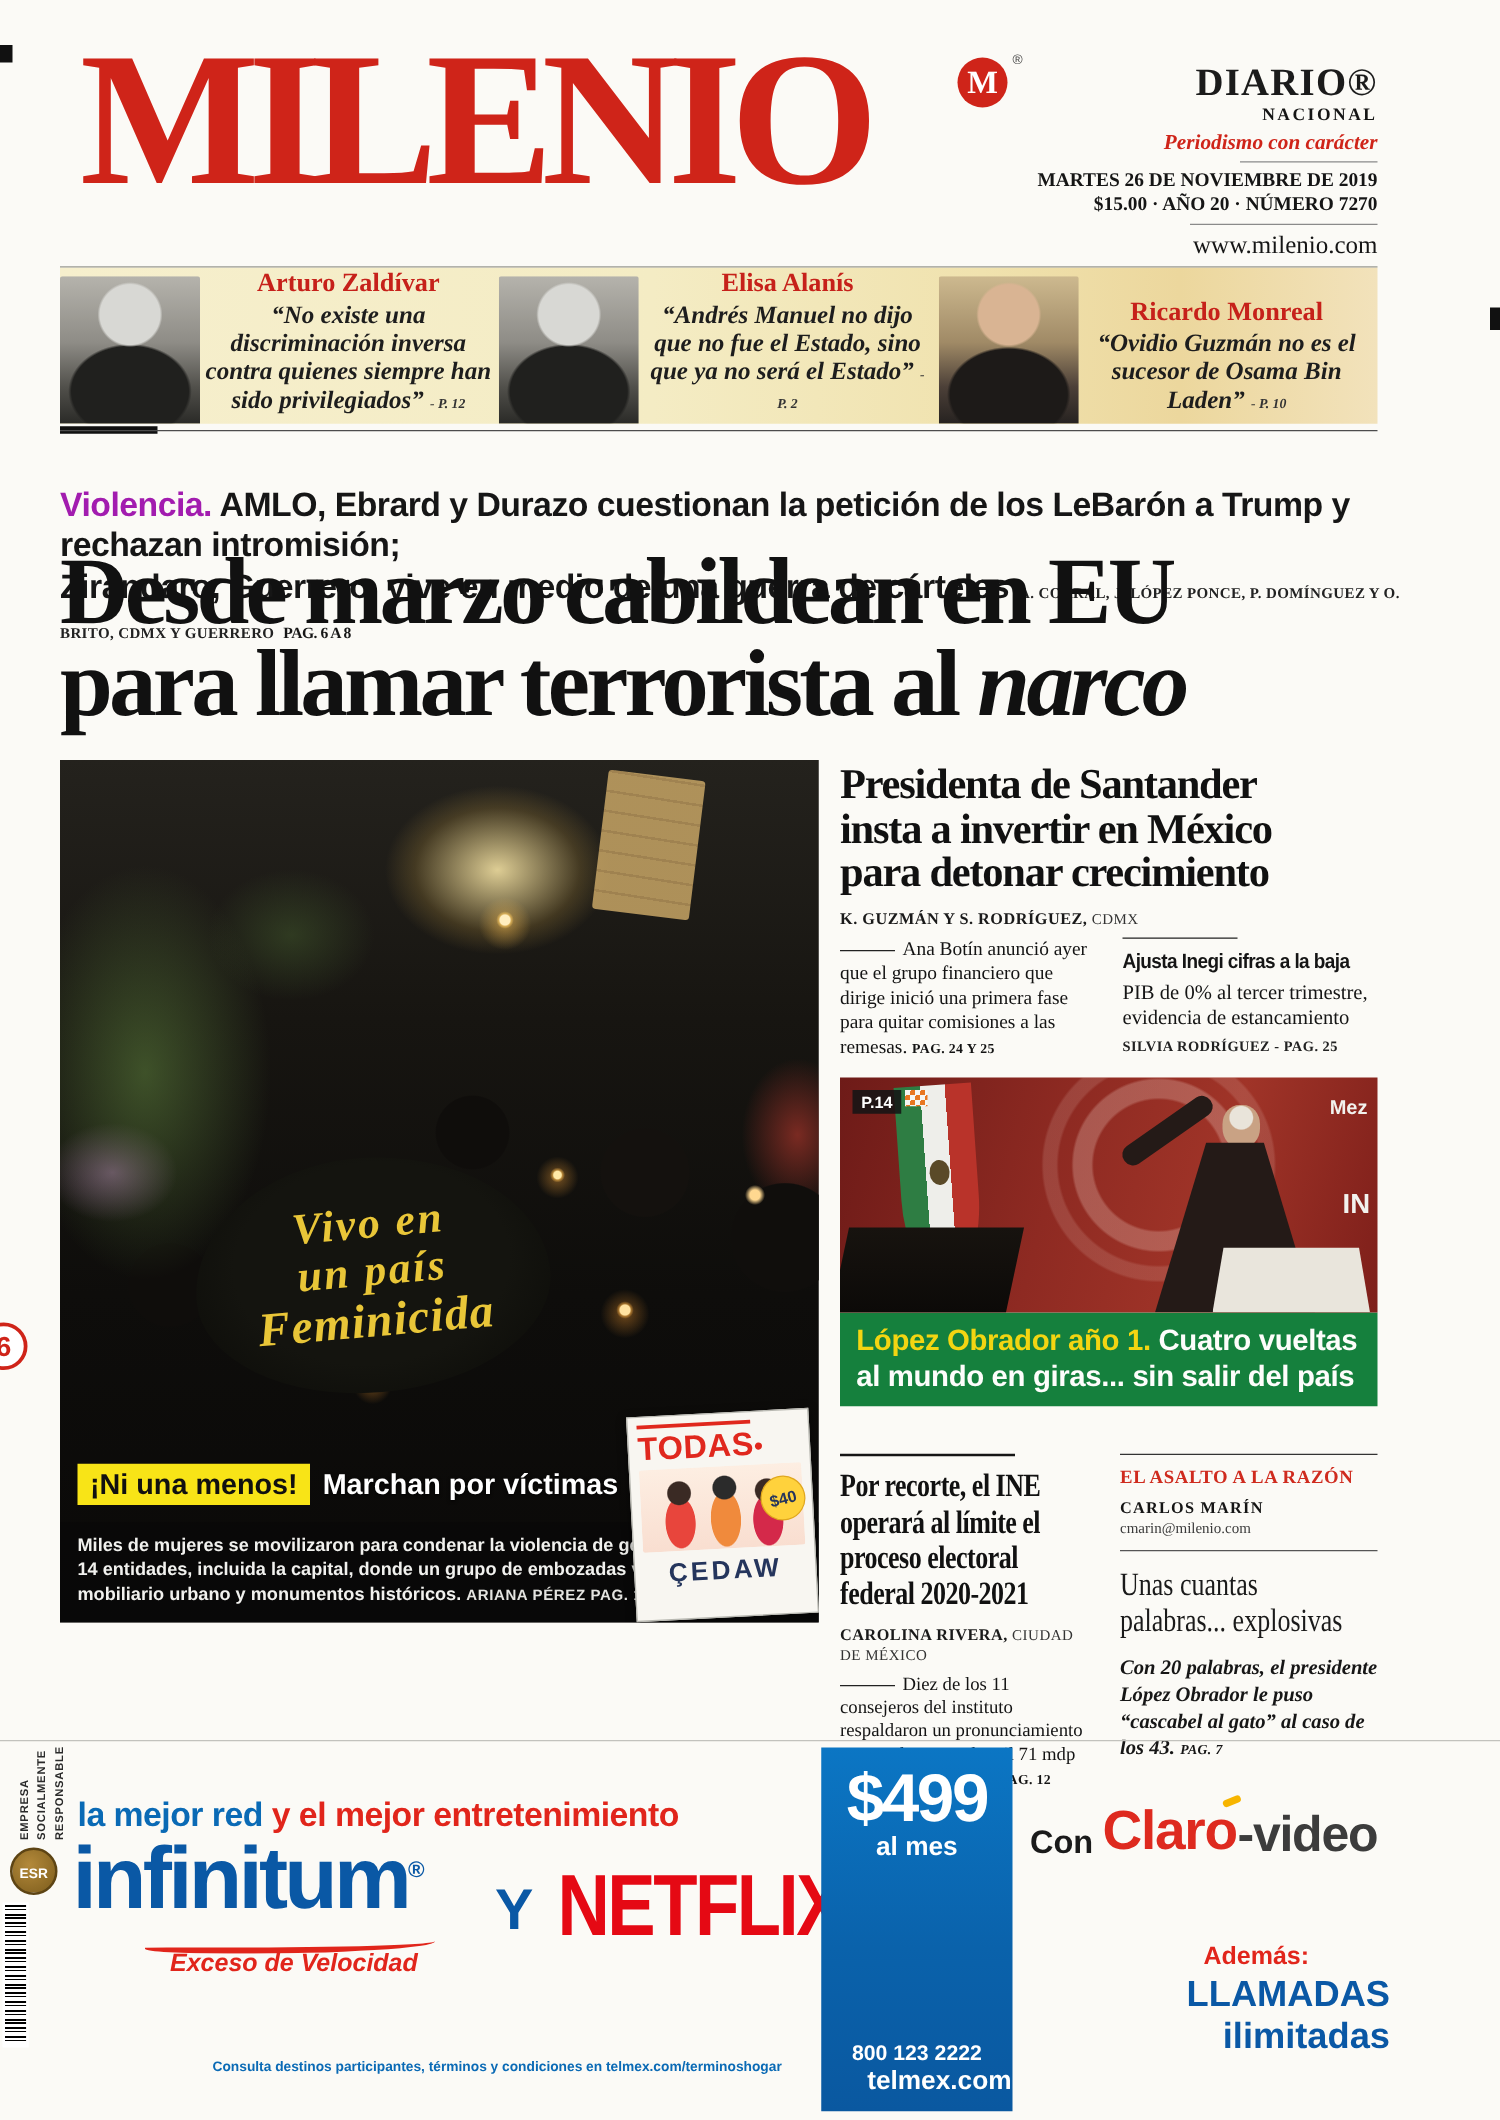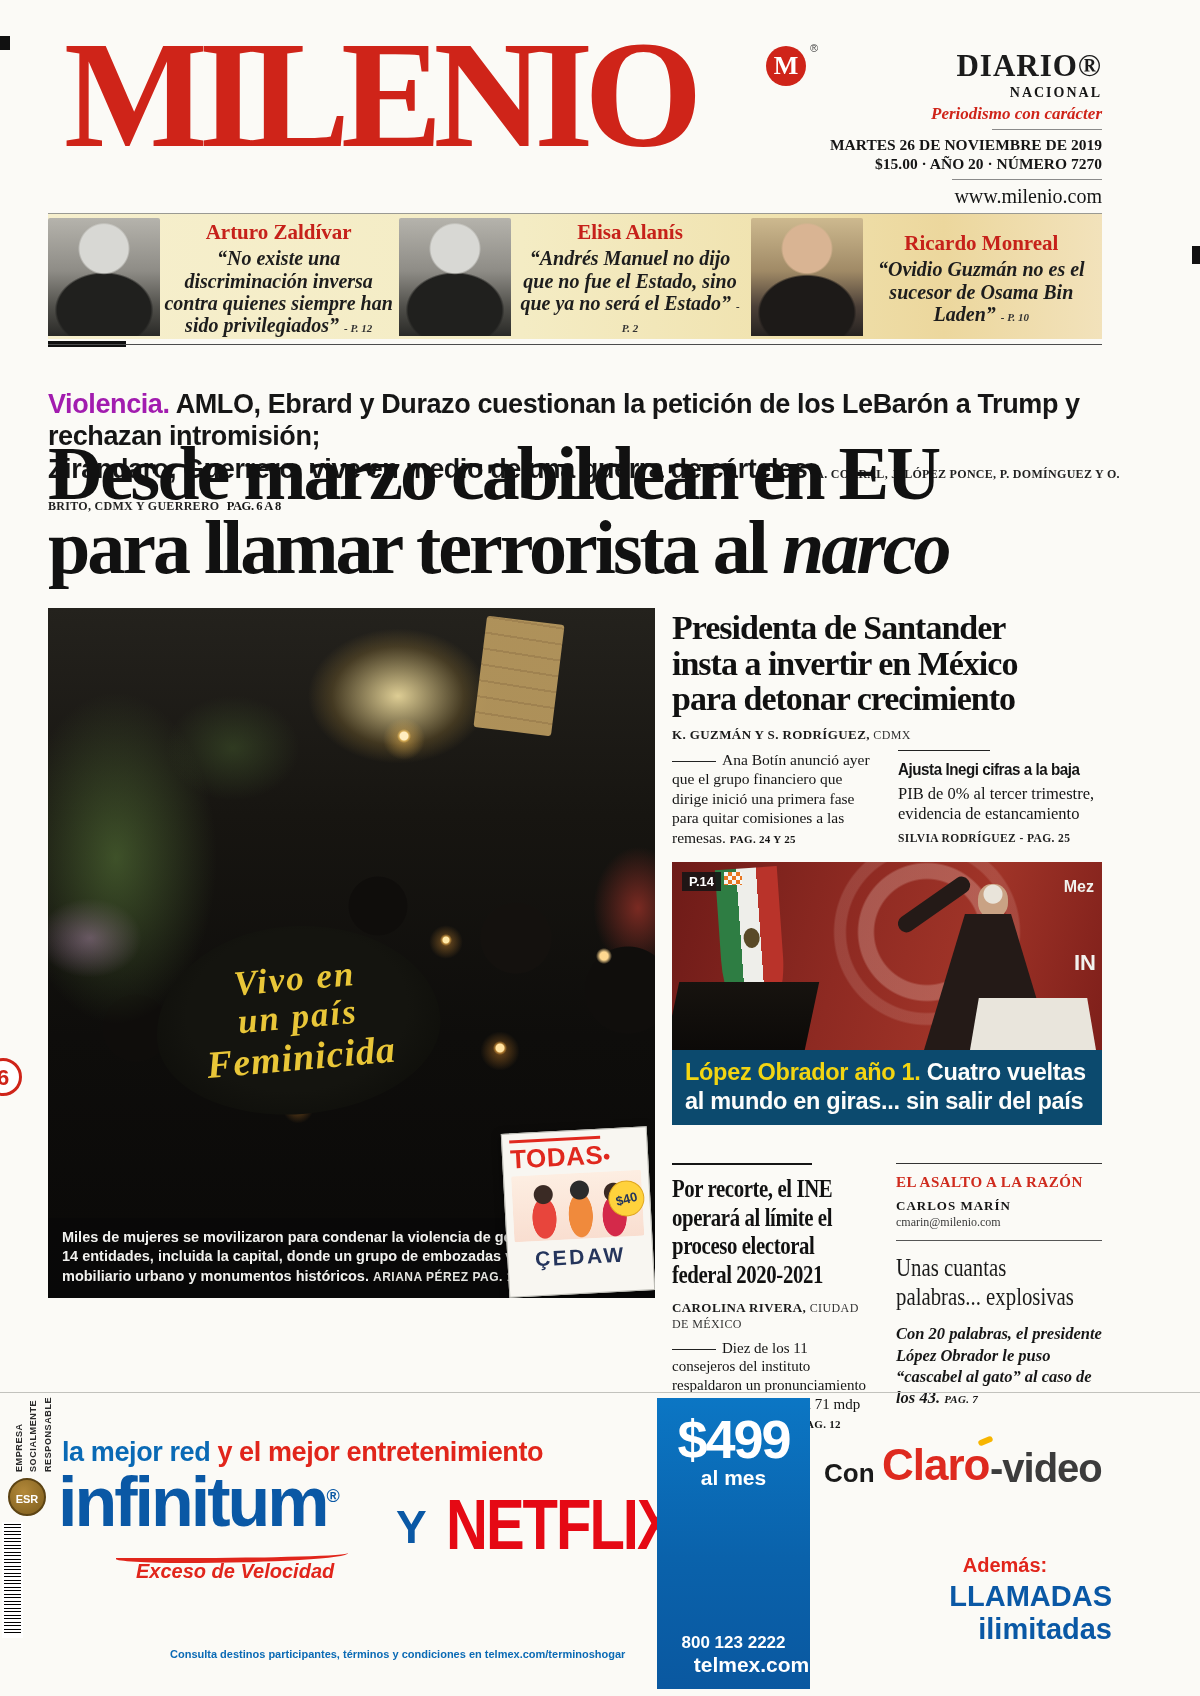--- a/index.html
+++ b/index.html
@@ -32,21 +32,21 @@
   .brand-rule.wide{ width:150px; }
   .brand-date,.brand-price{ font-size:15.5px; font-weight:bold; line-height:1.25; }
   .brand-site{ font-size:20px; margin-top:4px; }
 
   
   .strip{
     position:absolute; left:48px; top:213px; width:1054px; height:126px;
     background:linear-gradient(90deg,#f6efcd 0%,#f4ecc4 45%,#f0e2ae 70%,#ecd79d 85%,#f2e2bb 100%);
     border-top:1px solid #9a9a93; display:flex;
   }
-  .qcell{ flex:1 1 0; display:flex; align-items:center; overflow:hidden; }
+  .qcell{ flex:1 1 0; display:flex; align-items:flex-end; overflow:hidden; }
   .headshot{ width:112px; height:118px; flex:0 0 auto; border-radius:2px 2px 0 0;
     background:
       radial-gradient(circle 26px at 50% 26%, #d8d8d4 0 24px, transparent 26px),
       radial-gradient(ellipse 52px 40px at 50% 78%, #20201e 0 90%, transparent 95%),
       linear-gradient(180deg,#b5b3ac 0%,#8e8c86 45%,#51504b 75%,#2a2a27 100%);
   }
   .headshot.warm{
     background:
       radial-gradient(circle 26px at 50% 26%, #d9b493 0 24px, transparent 26px),
       radial-gradient(ellipse 52px 40px at 50% 80%, #1d1a18 0 90%, transparent 95%),
@@ -204,21 +204,21 @@
     background:#e9e5dc; clip-path:polygon(7% 0, 93% 0, 100% 100%, 0 100%); }
   .amlo-badge{ position:absolute; left:10px; top:10px; background:rgba(20,20,20,.88);
     color:#fff; font-weight:bold; font-size:13px; padding:2px 7px; }
   .amlo-checker{ position:absolute; left:52px; top:10px; width:18px; height:13px;
     background-image:linear-gradient(45deg,#e87722 25%,transparent 25%,transparent 75%,#e87722 75%),
       linear-gradient(45deg,#e87722 25%,#f6f6f2 25%,#f6f6f2 75%,#e87722 75%);
     background-size:8px 8px; background-position:0 0,4px 4px; }
   .amlo-partial1{ position:absolute; right:8px; top:16px; color:#f2f2ee; font-weight:bold; font-size:16px; }
   .amlo-partial2{ position:absolute; right:6px; top:88px; color:#f2f2ee; font-weight:bold; font-size:22px; }
 
-  .amlo-strip{ width:430px; background:#0c4a6e; padding:8px 13px 10px;
+  .amlo-strip{ width:430px; background:#15803d; padding:8px 13px 10px;
     font-weight:bold; font-size:23.5px; letter-spacing:-0.3px; line-height:1.22; }
   .amlo-strip .y{ color:#f3d512; }
   .amlo-strip .w{ color:#fdfdfb; }
 
   .bottom-row{ display:flex; margin-top:38px; }
   .ine-col{ width:202px; }
   .ine-rule{ border-top:2px solid #151515; width:140px; margin-bottom:10px; }
   .ine-h{ font-family:"Liberation Serif",serif; font-weight:bold; font-size:26px; line-height:1.1;
     letter-spacing:-0.5px; transform:scaleX(.8); transform-origin:left top; color:#111; }
   .ine-h span{ display:block; white-space:nowrap; }
@@ -342,20 +342,24 @@
     <span>para llamar terrorista al </span><em>narco</em>
   </h1>
 
   <div class="photo">
     <div class="placard"></div>
     <div class="sign">
       <div class="sign-l1">Vivo en</div>
       <div class="sign-l2">un país</div>
       <div class="sign-l3">Feminicida</div>
     </div>
+    <div class="photo-kicker">
+      <span class="kicker-yellow">¡Ni una menos!</span>
+      <span class="kicker-white">Marchan por víctimas</span>
+    </div>
     <div class="photo-caption">
       <span>Miles de mujeres se movilizaron para condenar la violencia de género en al menos 14 entidades, incluida la capital, donde un grupo de embozadas volvió a dañar mobiliario urbano y monumentos históricos. </span><span class="caption-byline">ARIANA PÉREZ PAG. 18 A 21</span>
     </div>
     <div class="magazine">
       <div class="mag-topline"></div>
       <div class="mag-title"><span>TODAS</span><span class="dot">•</span></div>
       <div class="mag-art"></div>
       <div class="mag-badge">$40</div>
       <div class="mag-bottom">ÇEDAW</div>
     </div>

